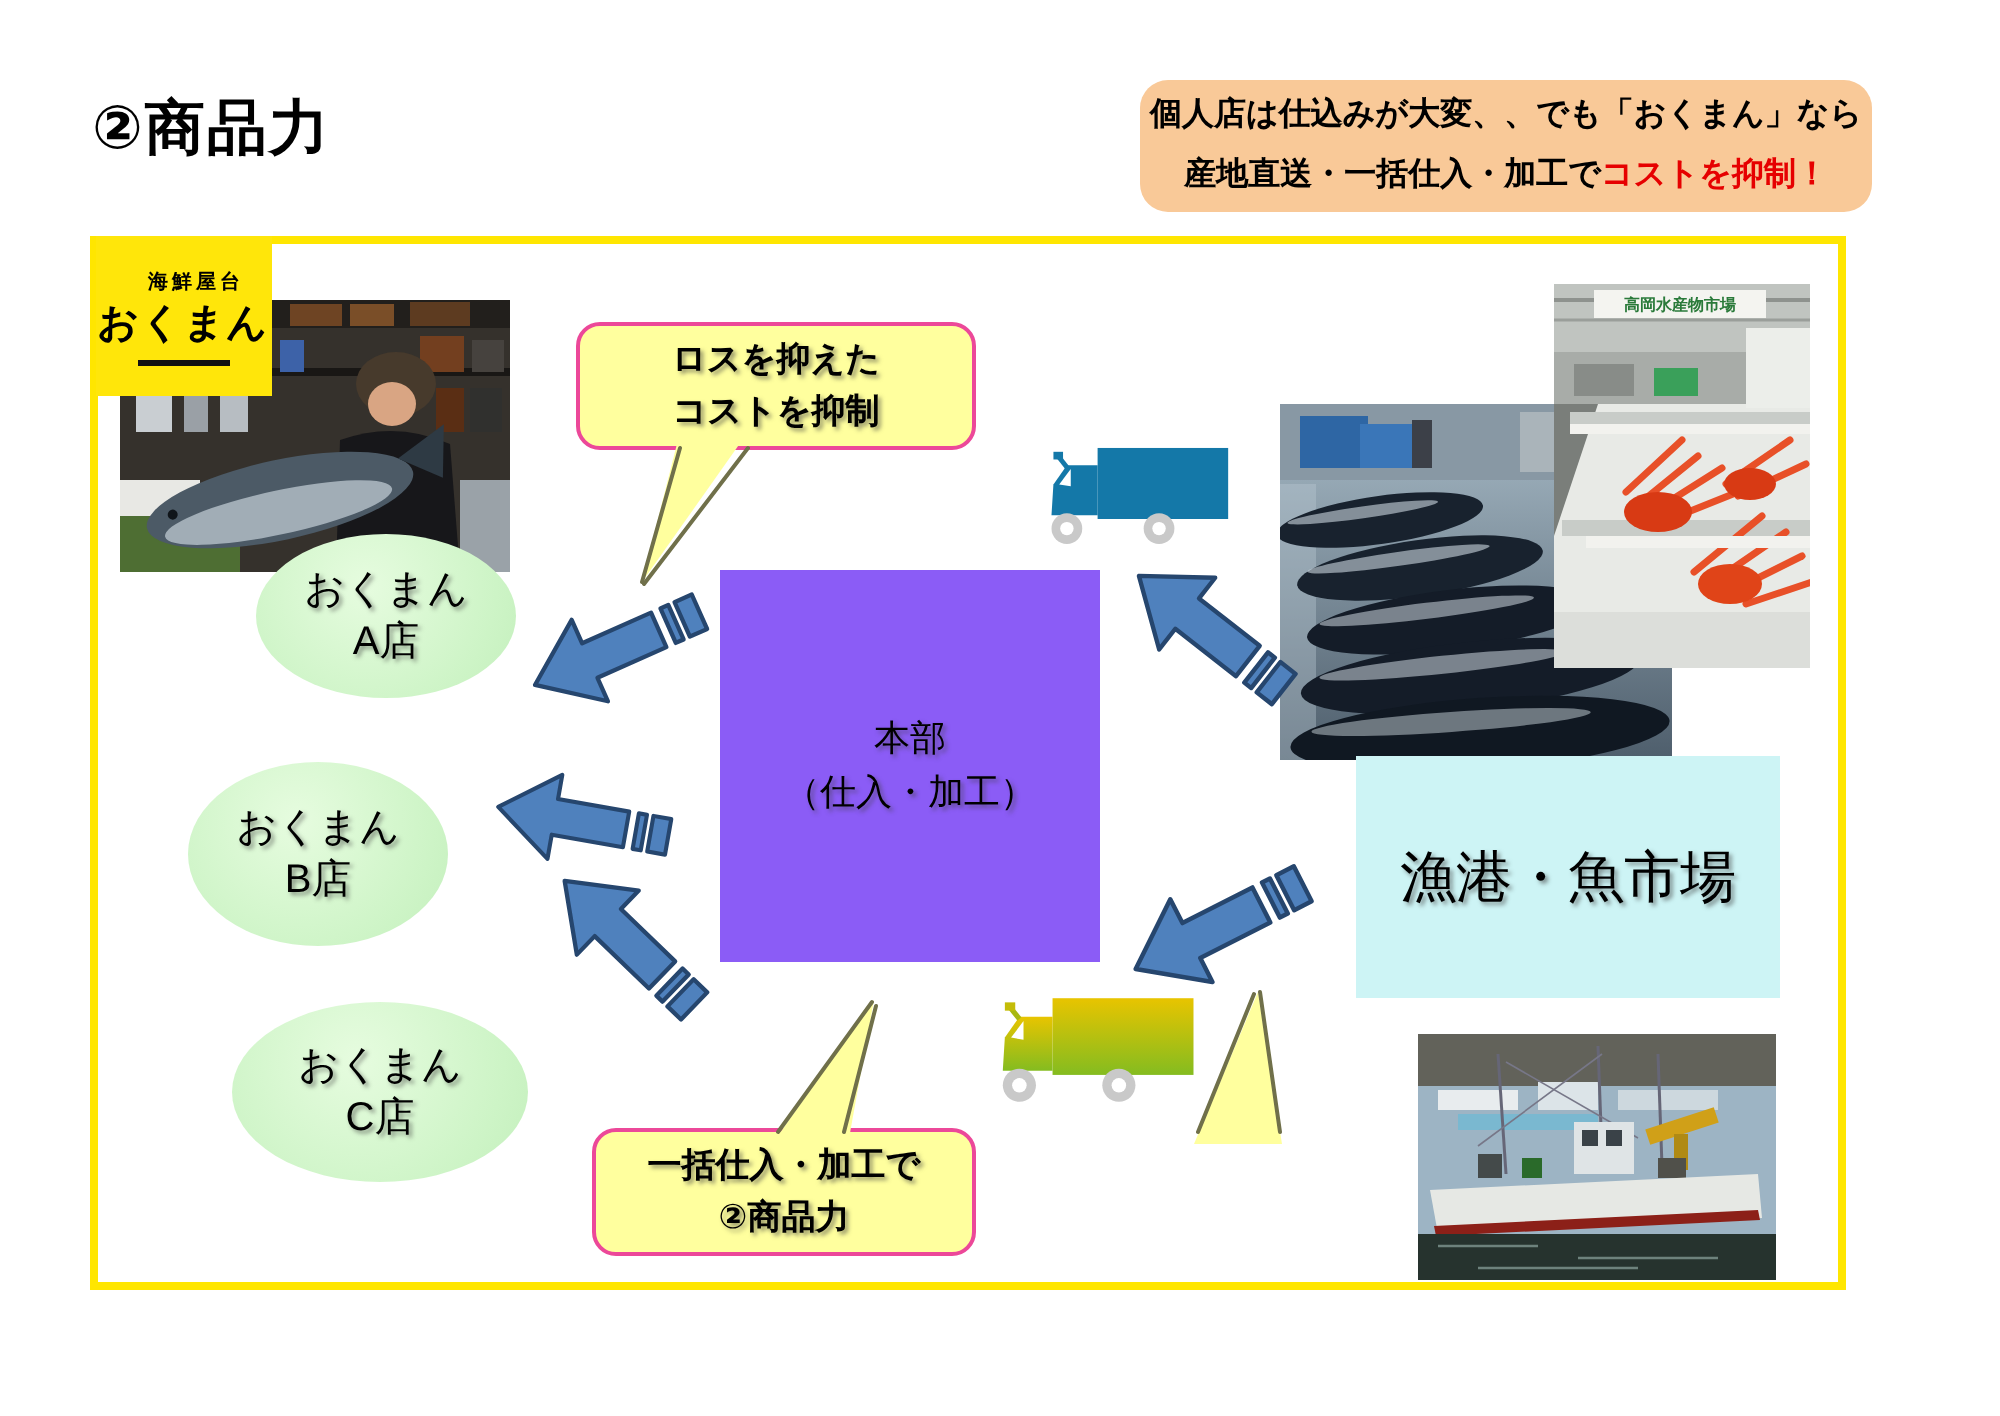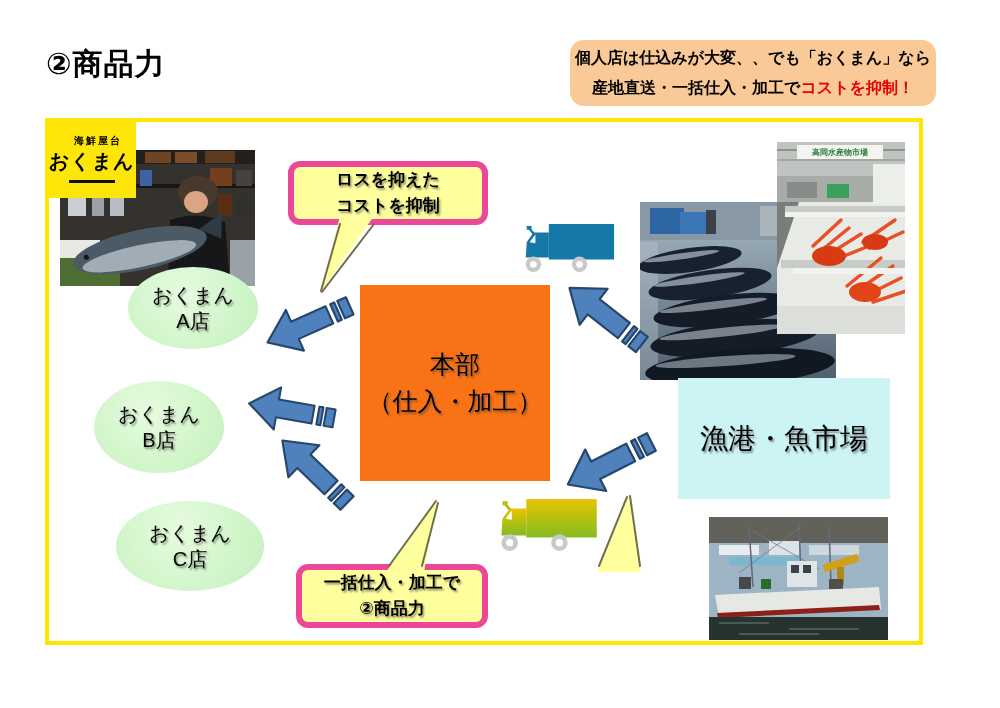--- a/index.html
+++ b/index.html
@@ -40,26 +40,26 @@
   
   .store{
     border-radius:50%;
     background:radial-gradient(circle at 42% 32%, #e6fcdf 0%, #cdf4c6 70%, #c3efbc 100%);
     font-size:20px;line-height:1.3;z-index:6;
   }
   .store-a{left:128px;top:267px;width:130px;height:82px;}
   .store-b{left:94px;top:381px;width:130px;height:92px;}
   .store-c{left:116px;top:501px;width:148px;height:90px;}
   
-  .hq{left:360px;top:285px;width:190px;height:196px;background:#f97316;font-size:25px;line-height:1.5;z-index:3;}
+  .hq{left:360px;top:285px;width:190px;height:196px;background:#8b5cf6;font-size:18px;line-height:1.5;z-index:3;}
   
   .market{left:678px;top:378px;width:212px;height:121px;background:#CDF4F5;font-size:28px;z-index:3;}
   
   .callout{
-    background:#FFFF9E;border:6px solid #ec4899;border-radius:12px;box-sizing:border-box;
+    background:#FFFF9E;border:2px solid #ec4899;border-radius:12px;box-sizing:border-box;
     font-size:17px;font-weight:bold;line-height:1.55;z-index:5;
   }
   .callout-1{left:288px;top:161px;width:200px;height:64px;}
   .callout-2{left:284px;top:564px;width:192px;height:64px;margin-left:12px;}
   .callout-3{left:526px;top:562px;width:182px;height:66px;}
   .tails{left:0;top:0;width:1000px;height:708px;z-index:6;pointer-events:none;}
   
   .arrow{z-index:4;}
   .arrow svg{display:block;width:100%;height:100%;}
   .arrow-a{left:261px;top:299px;width:96px;height:50px;transform:rotate(-24deg);}

